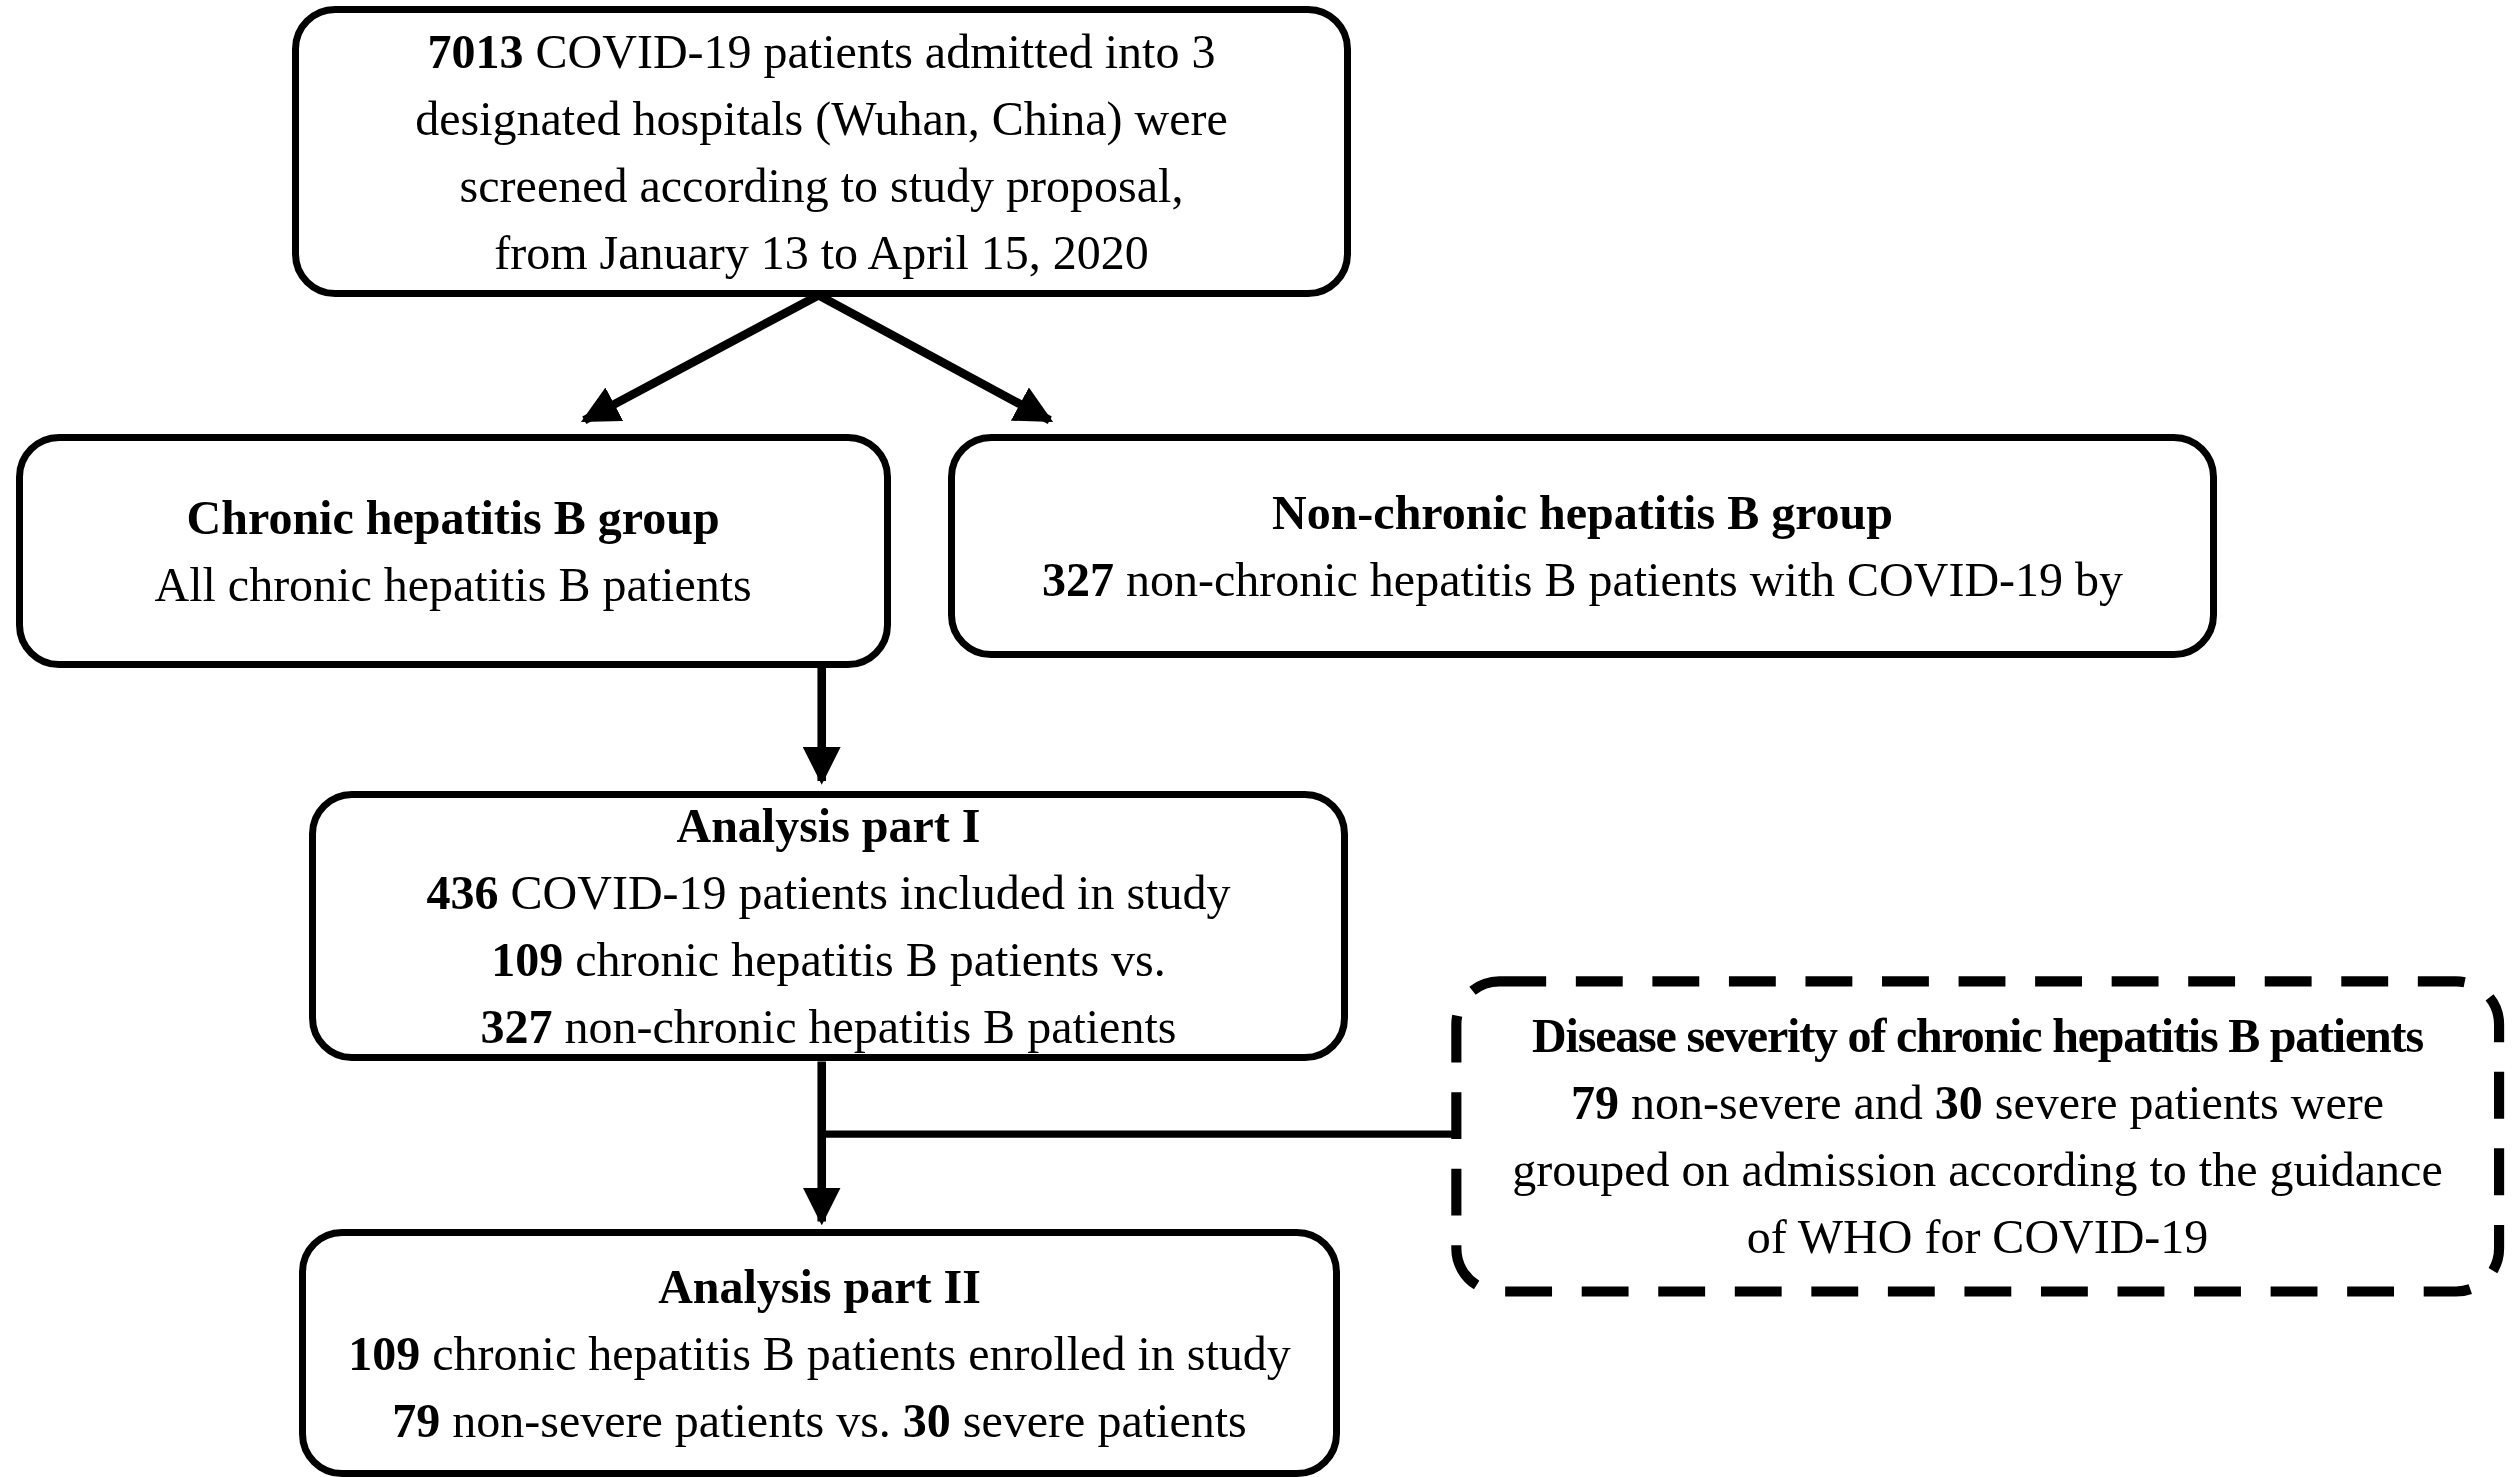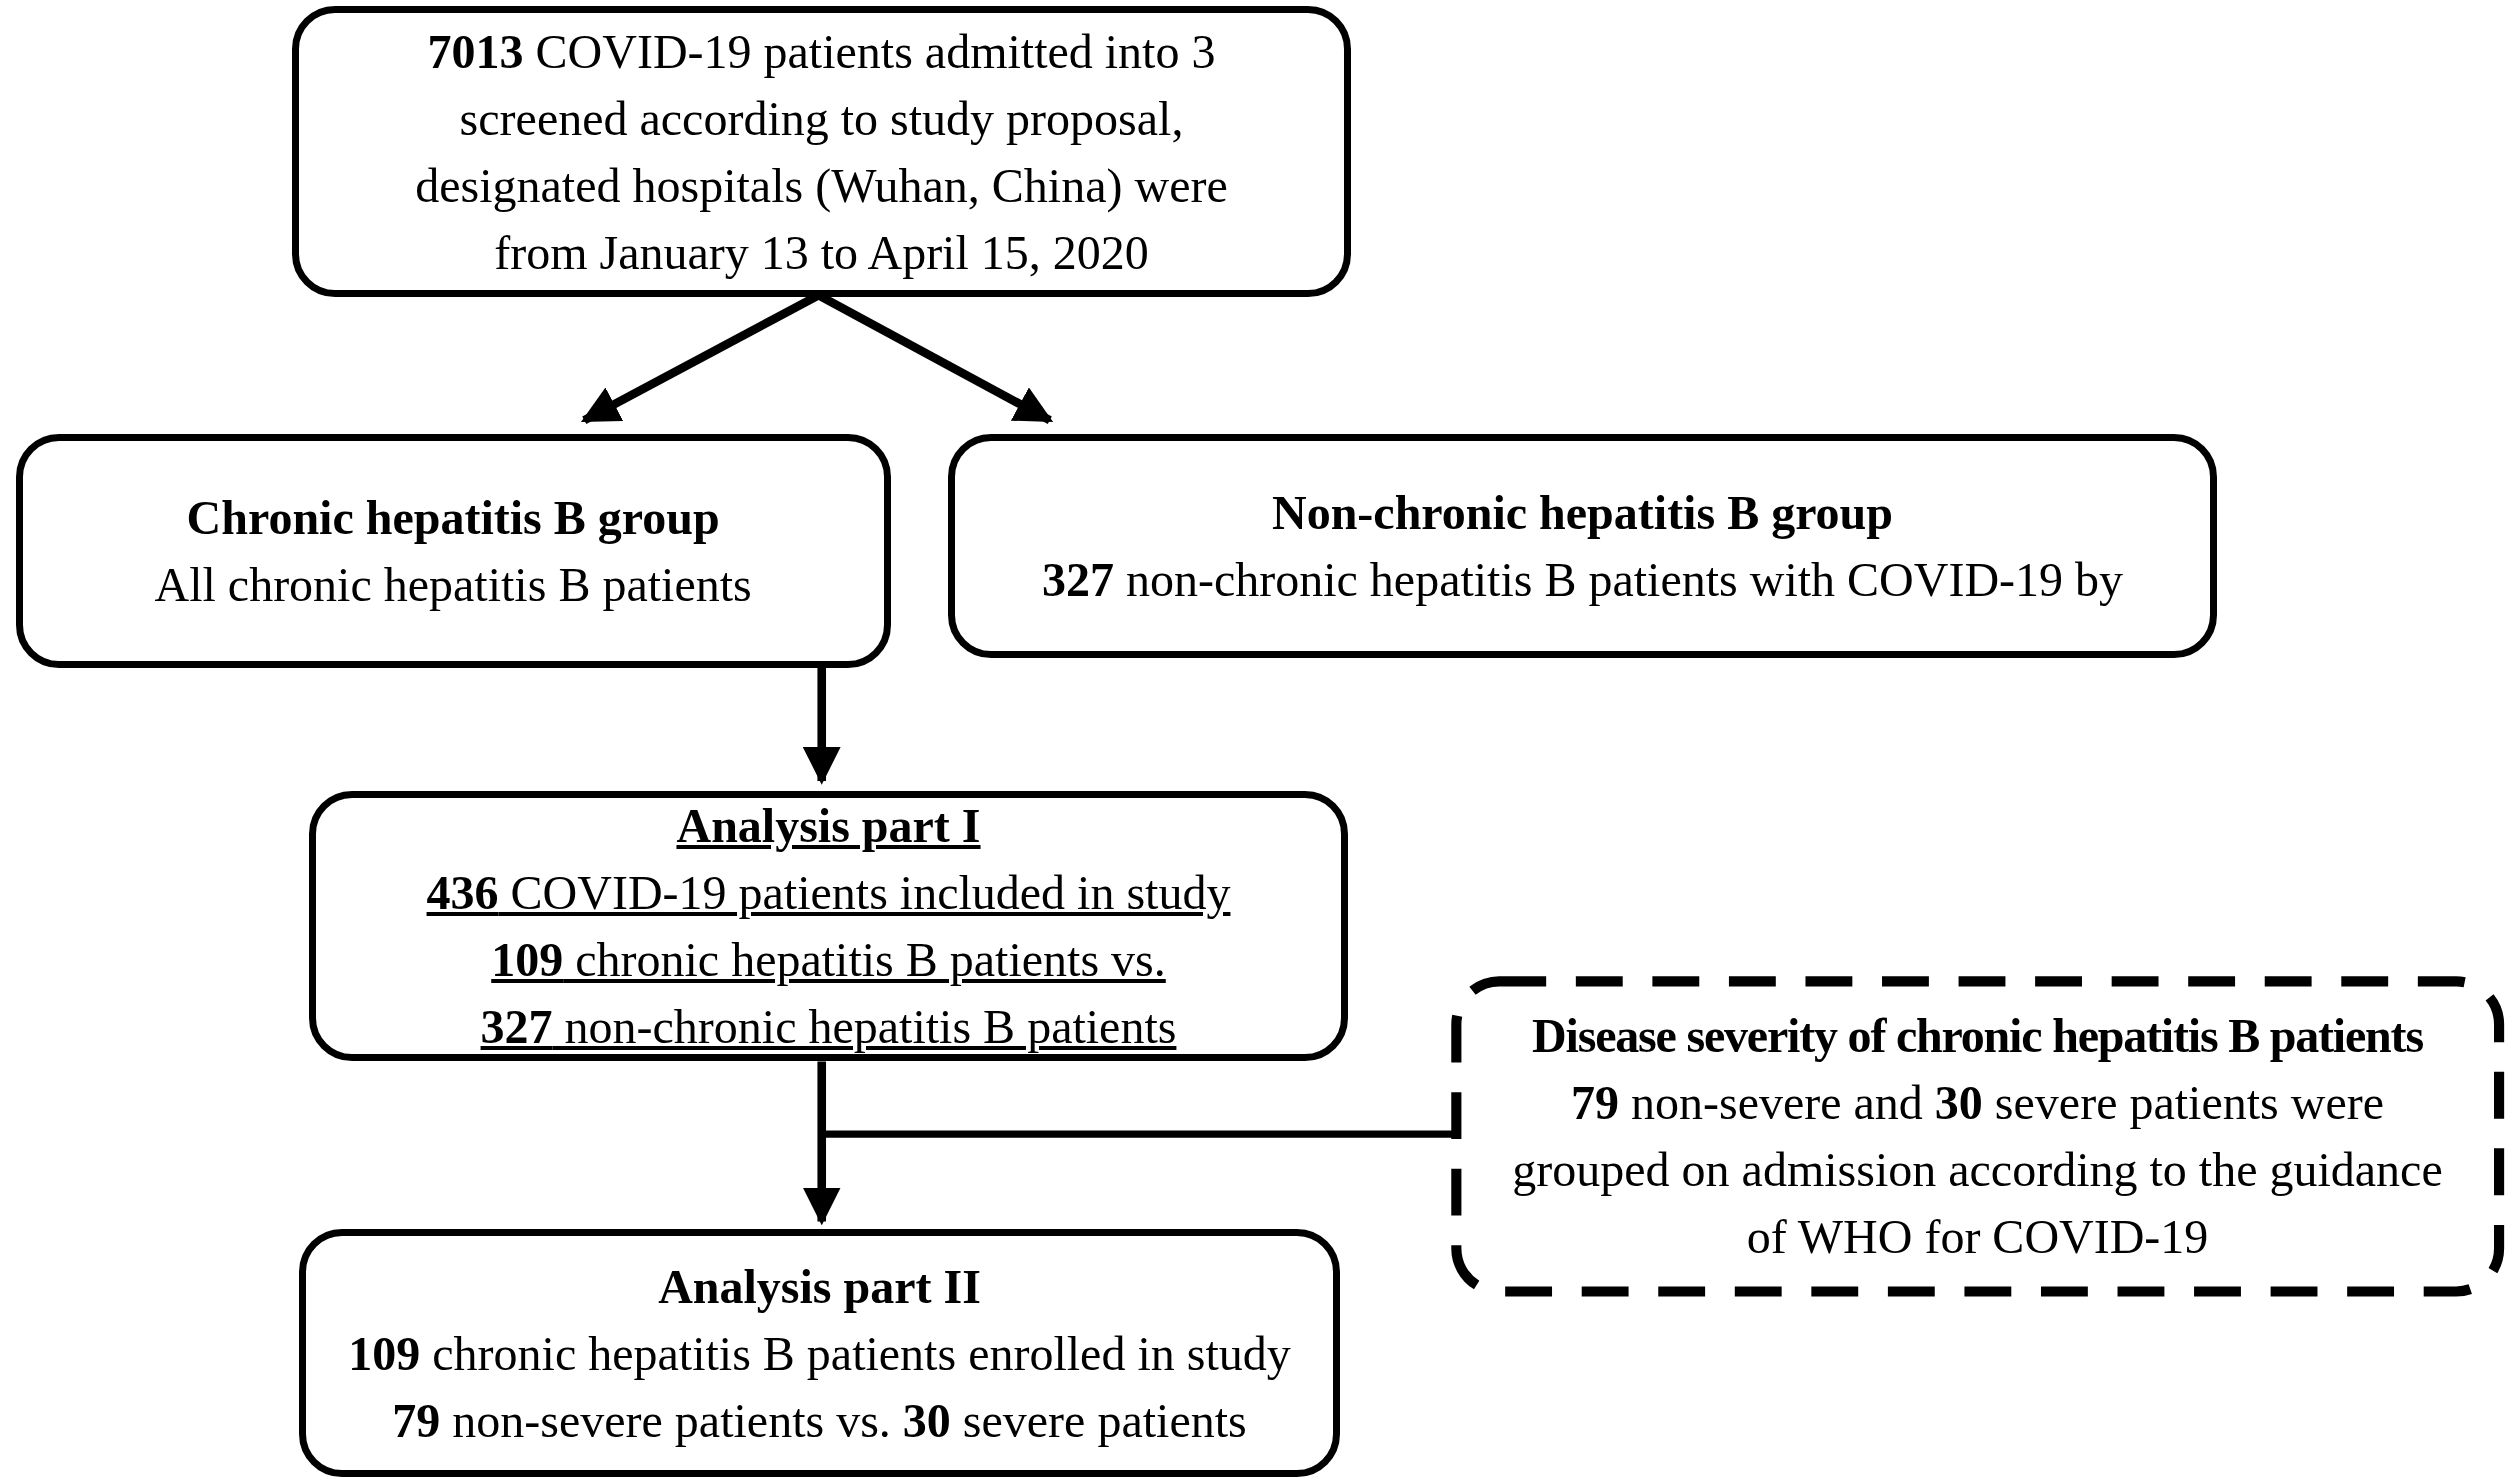--- a/index.html
+++ b/index.html
@@ -47,21 +47,21 @@
   }
   .seg-b  { font-weight: 700; }
   .seg-r  { font-weight: 400; }
   .seg-bi { font-weight: 700; font-style: italic; }
   .tight  { letter-spacing: -1.2px; }
 
   
   #screening-box { left: 292px; top: 6.2px;    width: 1059px; height: 291px; }
   #chb-box       { left: 15.6px;  top: 434px;  width: 875px; height: 234px; }
   #nonchb-box    { left: 948px;top: 434px;  width: 1269px; height: 224px; }
-  #analysis1-box { left: 309px; top: 791px; width: 1039px; height: 270px; text-decoration: underline; }
+  #analysis1-box { left: 309px; top: 791px; width: 1039px; height: 270px; }
   #severity-box  { left: 1451px;top: 976px; width: 1053px; height: 320px; }
   #analysis2-box { left: 299px; top: 1229px; width: 1041px; height: 248px; }
 </style>
 </head>
 <body>
 
 <div id="canvas">
 
   <svg id="connectors" viewBox="0 0 3216 1891" xmlns="http://www.w3.org/2000/svg">
     <defs>
@@ -77,22 +77,22 @@
 
     <line x1="1052" y1="1359" x2="1052" y2="1564" stroke="#000000" stroke-width="11" marker-end="url(#ah)"></line>
 
     <line x1="1052" y1="1452" x2="1862" y2="1452" stroke="#000000" stroke-width="9"></line>
 
     <rect x="1864.5" y="1256.5" width="1335" height="397" rx="55" ry="55" fill="none" stroke="#000000" stroke-width="13" stroke-dasharray="60 38"></rect>
   </svg>
 
   <div class="box" id="screening-box">
     <div class="tline"><span class="seg-b">7013</span><span class="seg-r"> COVID-19 patients admitted into 3</span></div>
+    <div class="tline"><span class="seg-r">designated hospitals (Wuhan, China) were</span></div>
     <div class="tline"><span class="seg-r">screened according to study proposal,</span></div>
-    <div class="tline"><span class="seg-r">designated hospitals (Wuhan, China) were</span></div>
     <div class="tline"><span class="seg-r">from January 13 to April 15, 2020</span></div>
   </div>
 
   <div class="box" id="chb-box">
     <div class="tline"><span class="seg-b">Chronic hepatitis B group</span></div>
     <div class="tline"><span class="seg-r">All chronic hepatitis B patients</span></div>
   </div>
 
   <div class="box" id="nonchb-box">
     <div class="tline"><span class="seg-b">Non-chronic hepatitis B group</span></div>

